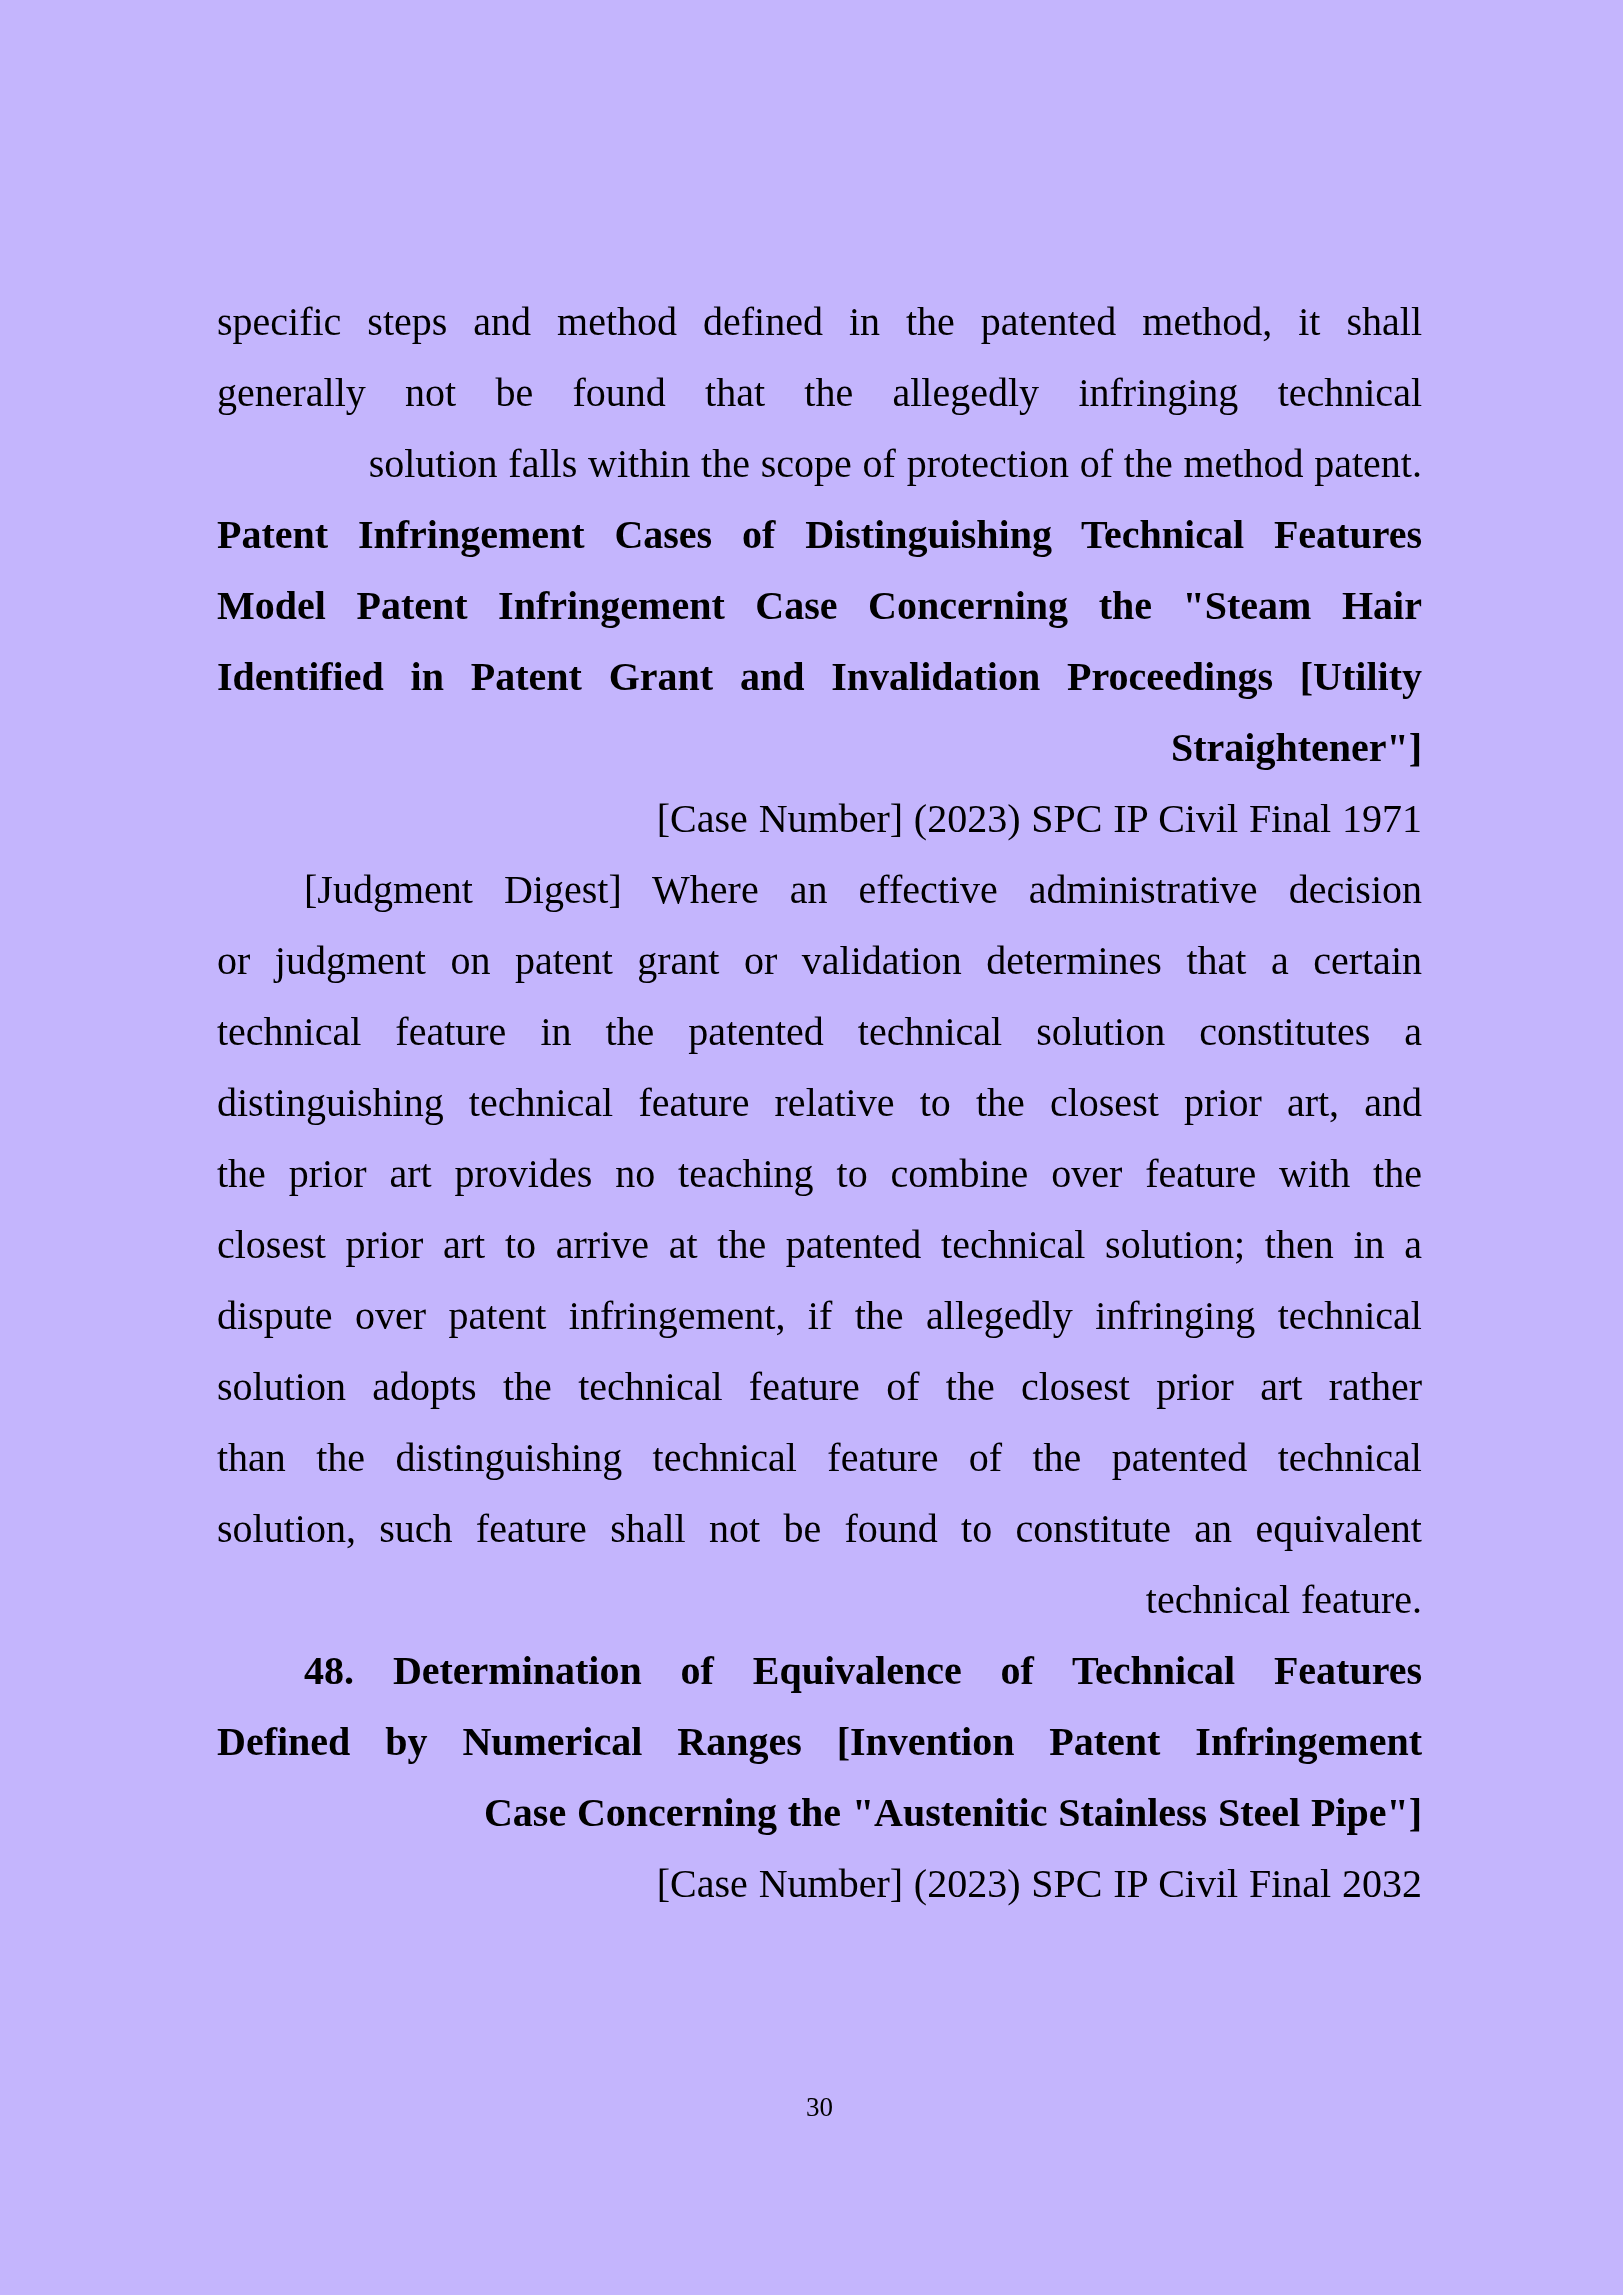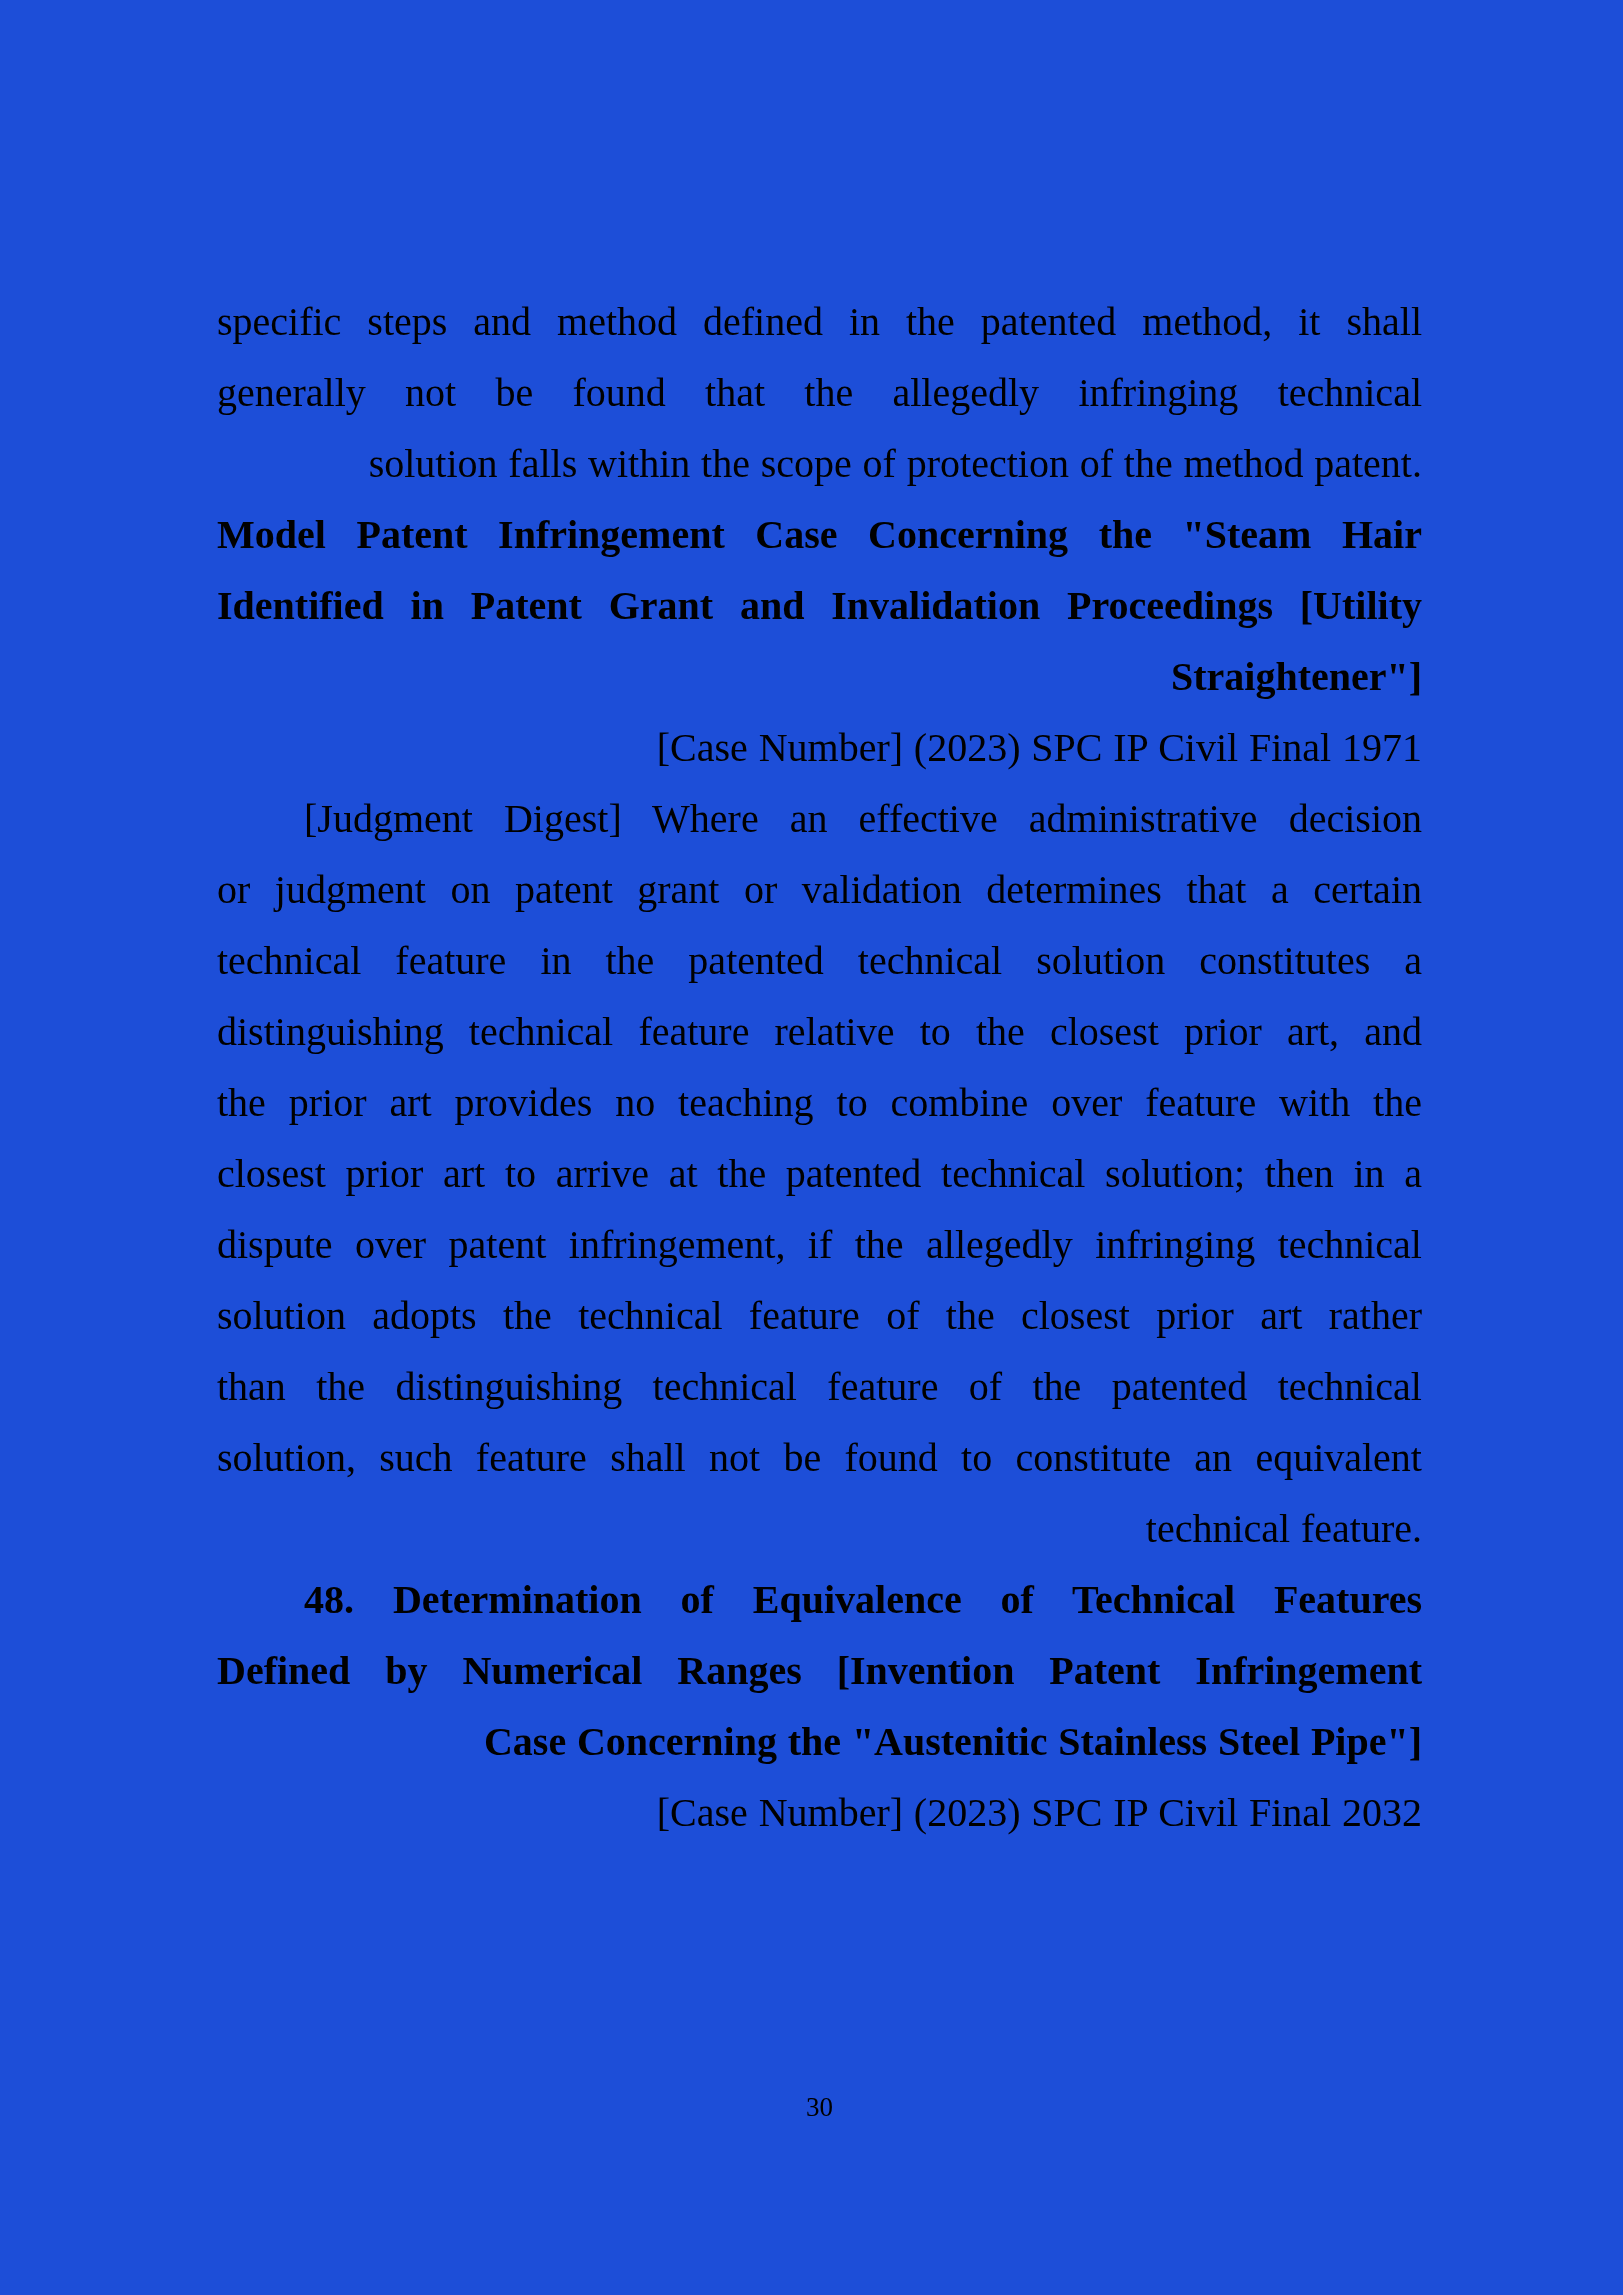--- a/index.html
+++ b/index.html
@@ -11,21 +11,21 @@
     width: 1623px;
     height: 2295px;
     position: relative;
     font-family: "Liberation Serif", "DejaVu Serif", serif;
     color: #000000;
     overflow: hidden;
   }
   .page {
     position: absolute;
     inset: 0;
-    background: #1d4ed8;
+    background: #c4b5fd;
   }
   .content {
     position: absolute;
     left: 217px;
     top: 286px;
     width: 1205px;
     font-size: 40px;
     line-height: 71px;
   }
   .para { margin: 0; }
@@ -56,20 +56,21 @@
 <body>
 
 <div class="page">
   <div class="content">
       <div class="para">
         <div class="line just">specific steps and method defined in the patented method, it shall</div>
         <div class="line just">generally not be found that the allegedly infringing technical</div>
         <div class="line">solution falls within the scope of protection of the method patent.</div>
       </div>
       <div class="para bold">
+        <div class="line just">Patent Infringement Cases of Distinguishing Technical Features</div>
         <div class="line just">Model Patent Infringement Case Concerning the "Steam Hair</div>
         <div class="line just">Identified in Patent Grant and Invalidation Proceedings [Utility</div>
         <div class="line">Straightener"]</div>
       </div>
       <div class="para">
         <div class="line indent">[Case Number] (2023) SPC IP Civil Final 1971</div>
       </div>
       <div class="para">
         <div class="line just indent">[Judgment Digest] Where an effective administrative decision</div>
         <div class="line just">or judgment on patent grant or validation determines that a certain</div>

